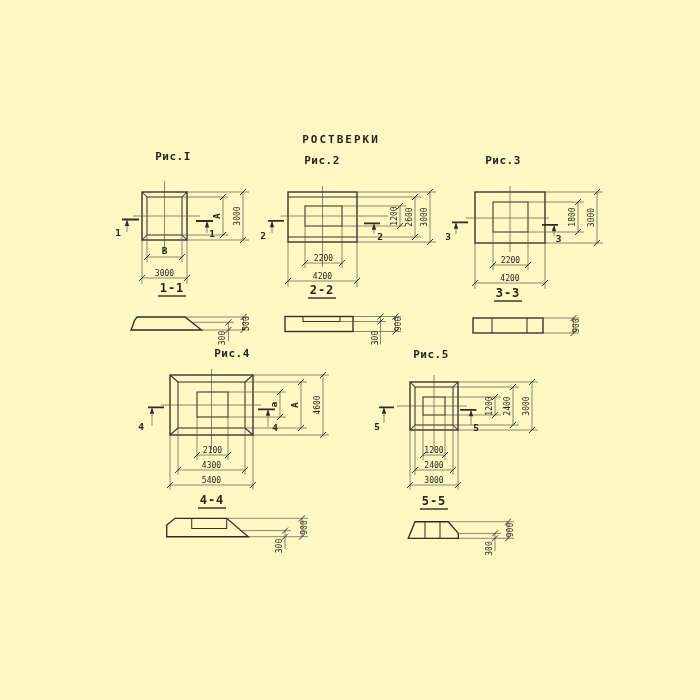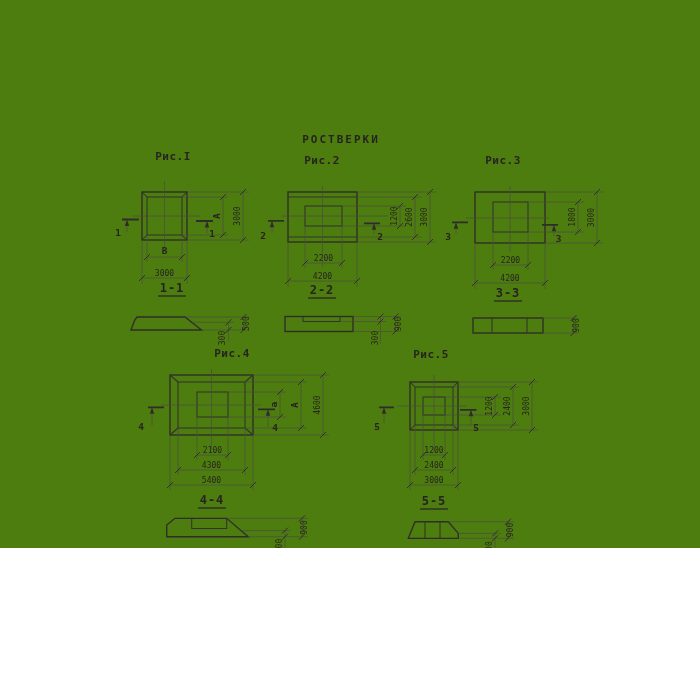--- a/index.html
+++ b/index.html
@@ -1,16 +1,16 @@
 <!DOCTYPE html>
 <html><head>
 <meta charset="utf-8">
 <style>
   html,body{margin:0;padding:0;background:#ffffff}
-  .sheet{position:relative;width:700px;height:548px;background:#4d7c0f;overflow:hidden}
+  .sheet{position:relative;width:700px;height:700px;background:#fef9c3;overflow:hidden}
   svg{display:block;filter:blur(.22px)}
   .o{fill:none;stroke:#2f2d2a;stroke-width:1.35}
   .o2{fill:none;stroke:#34322f;stroke-width:1.05}
   .t{fill:none;stroke:#4c4a46;stroke-width:.65}
   .m{fill:none;stroke:#2f2d2a;stroke-width:1.8}
   .tick{fill:none;stroke:#2f2d2a;stroke-width:.95}
   .ah{fill:#2f2d2a;stroke:none}
   .ul{stroke:#2f2d2a;stroke-width:1.4}
   text{fill:#26241f;font-family:"DejaVu Sans Mono","Liberation Mono",monospace}
   .ttl{font-size:11px;font-weight:700;letter-spacing:2px}

